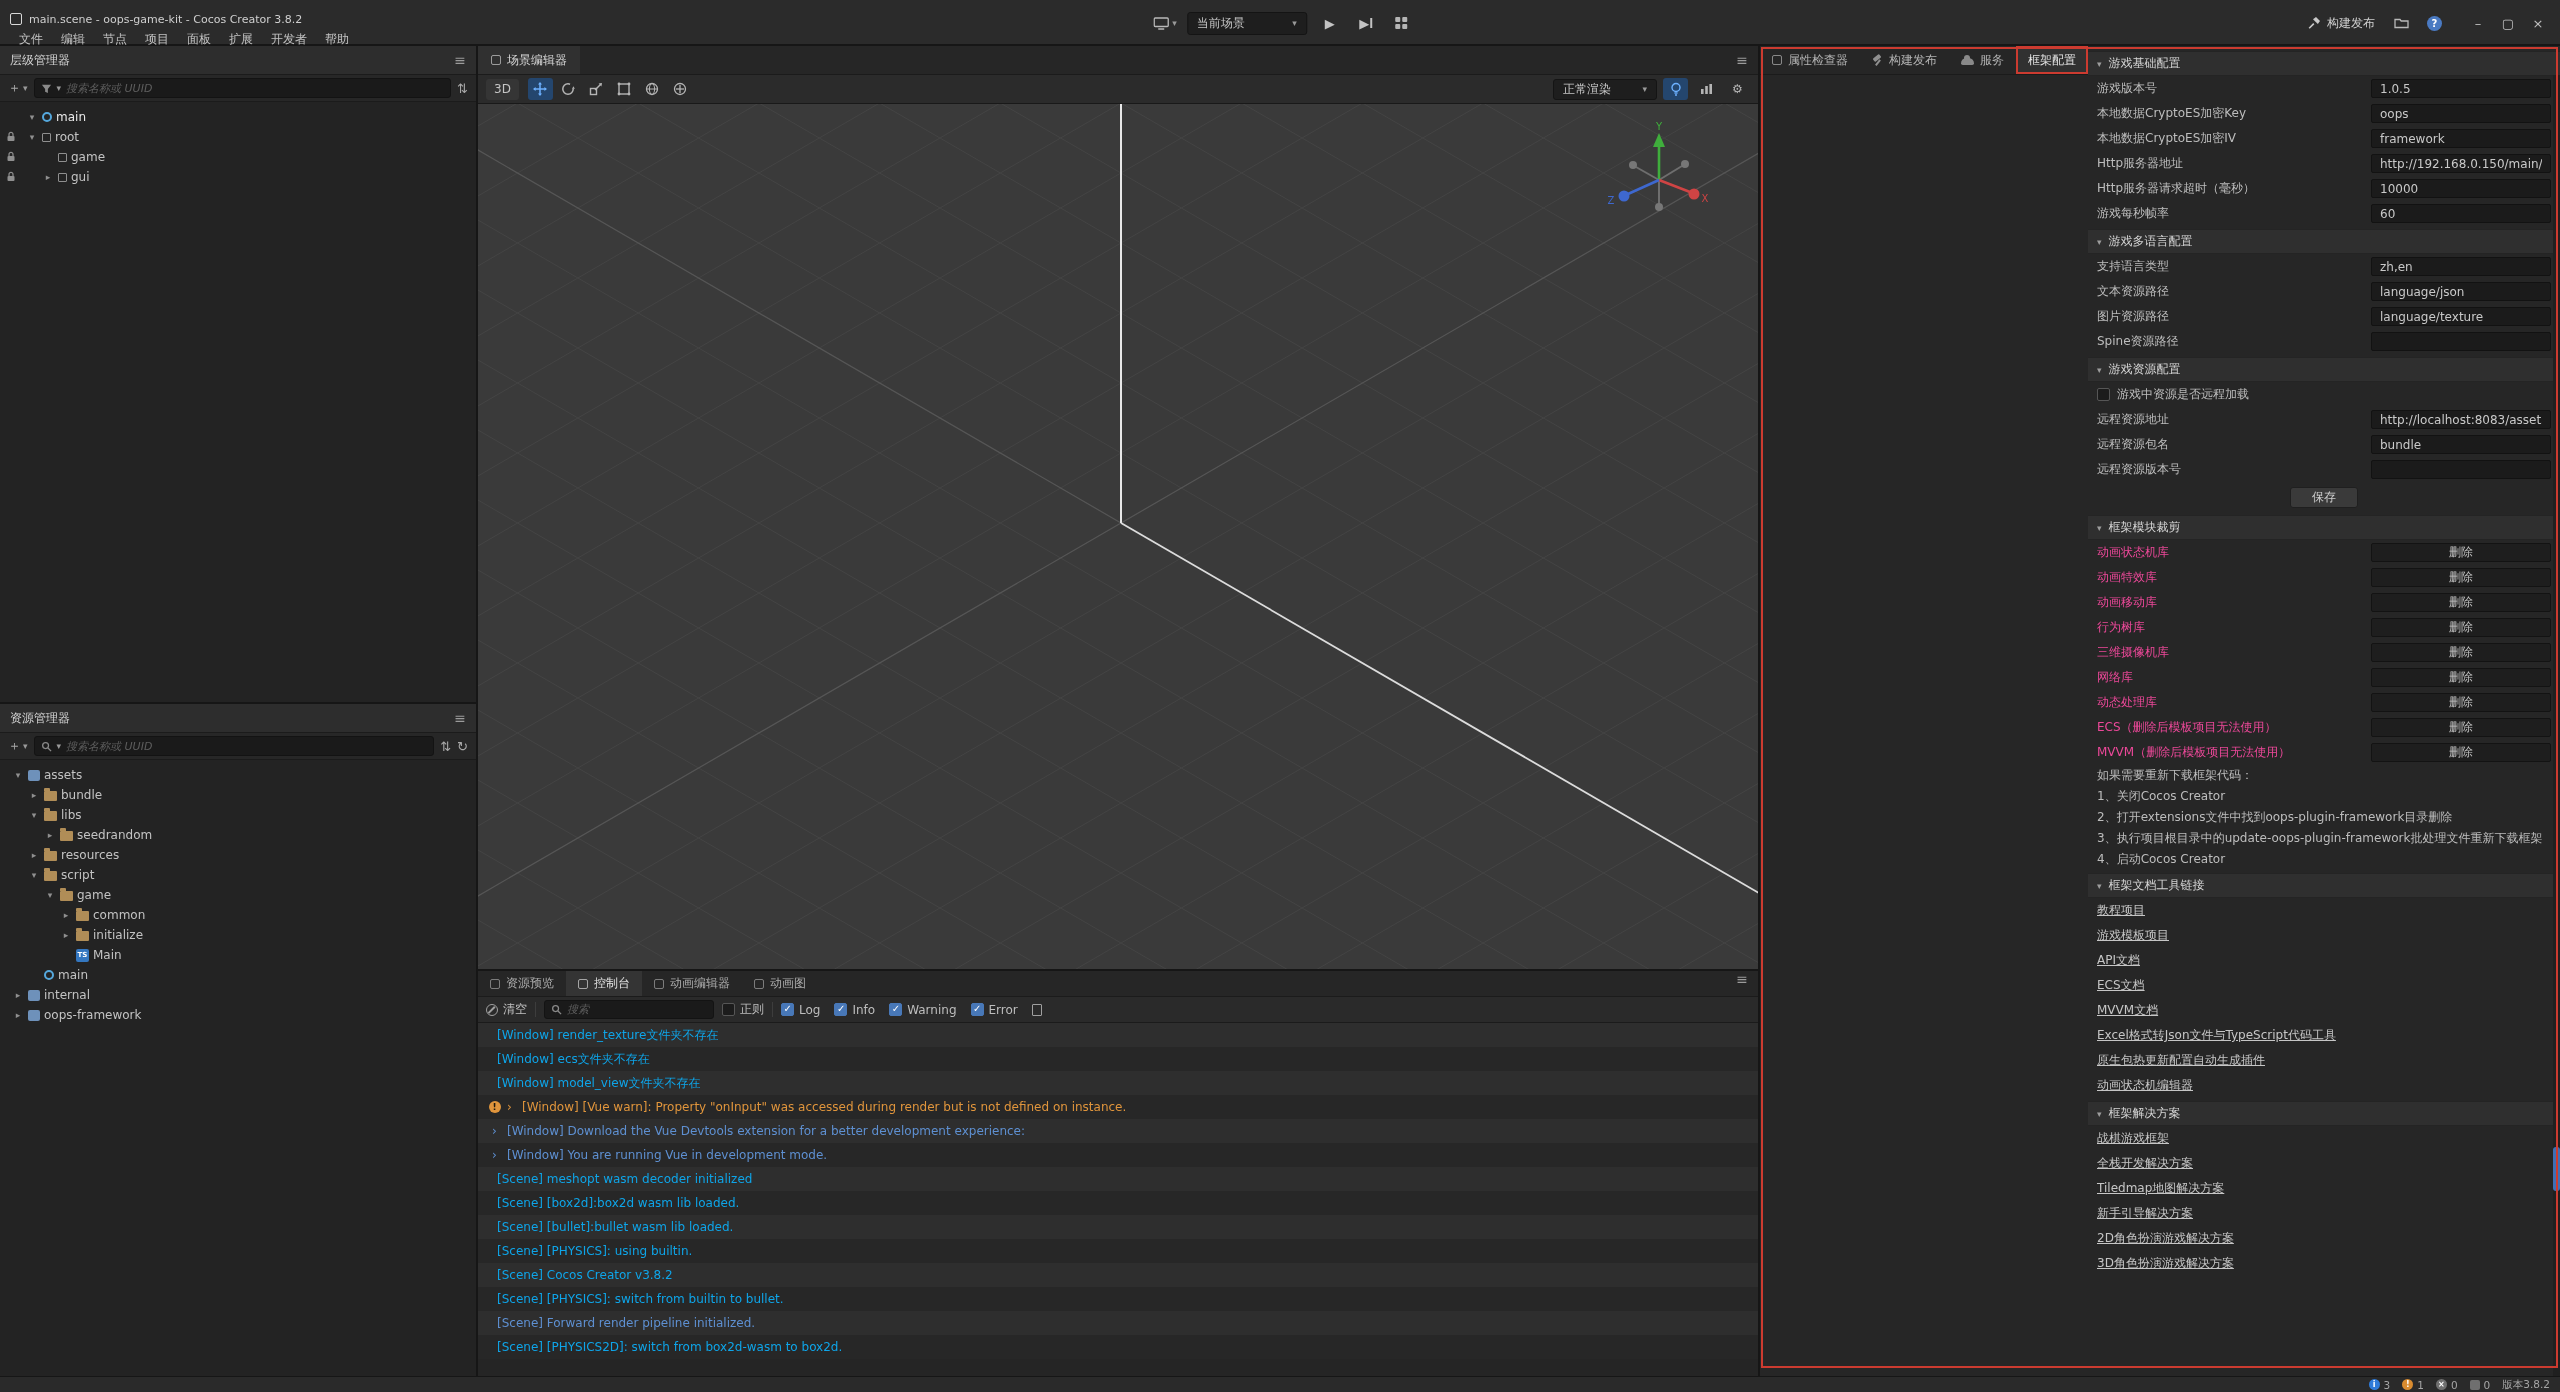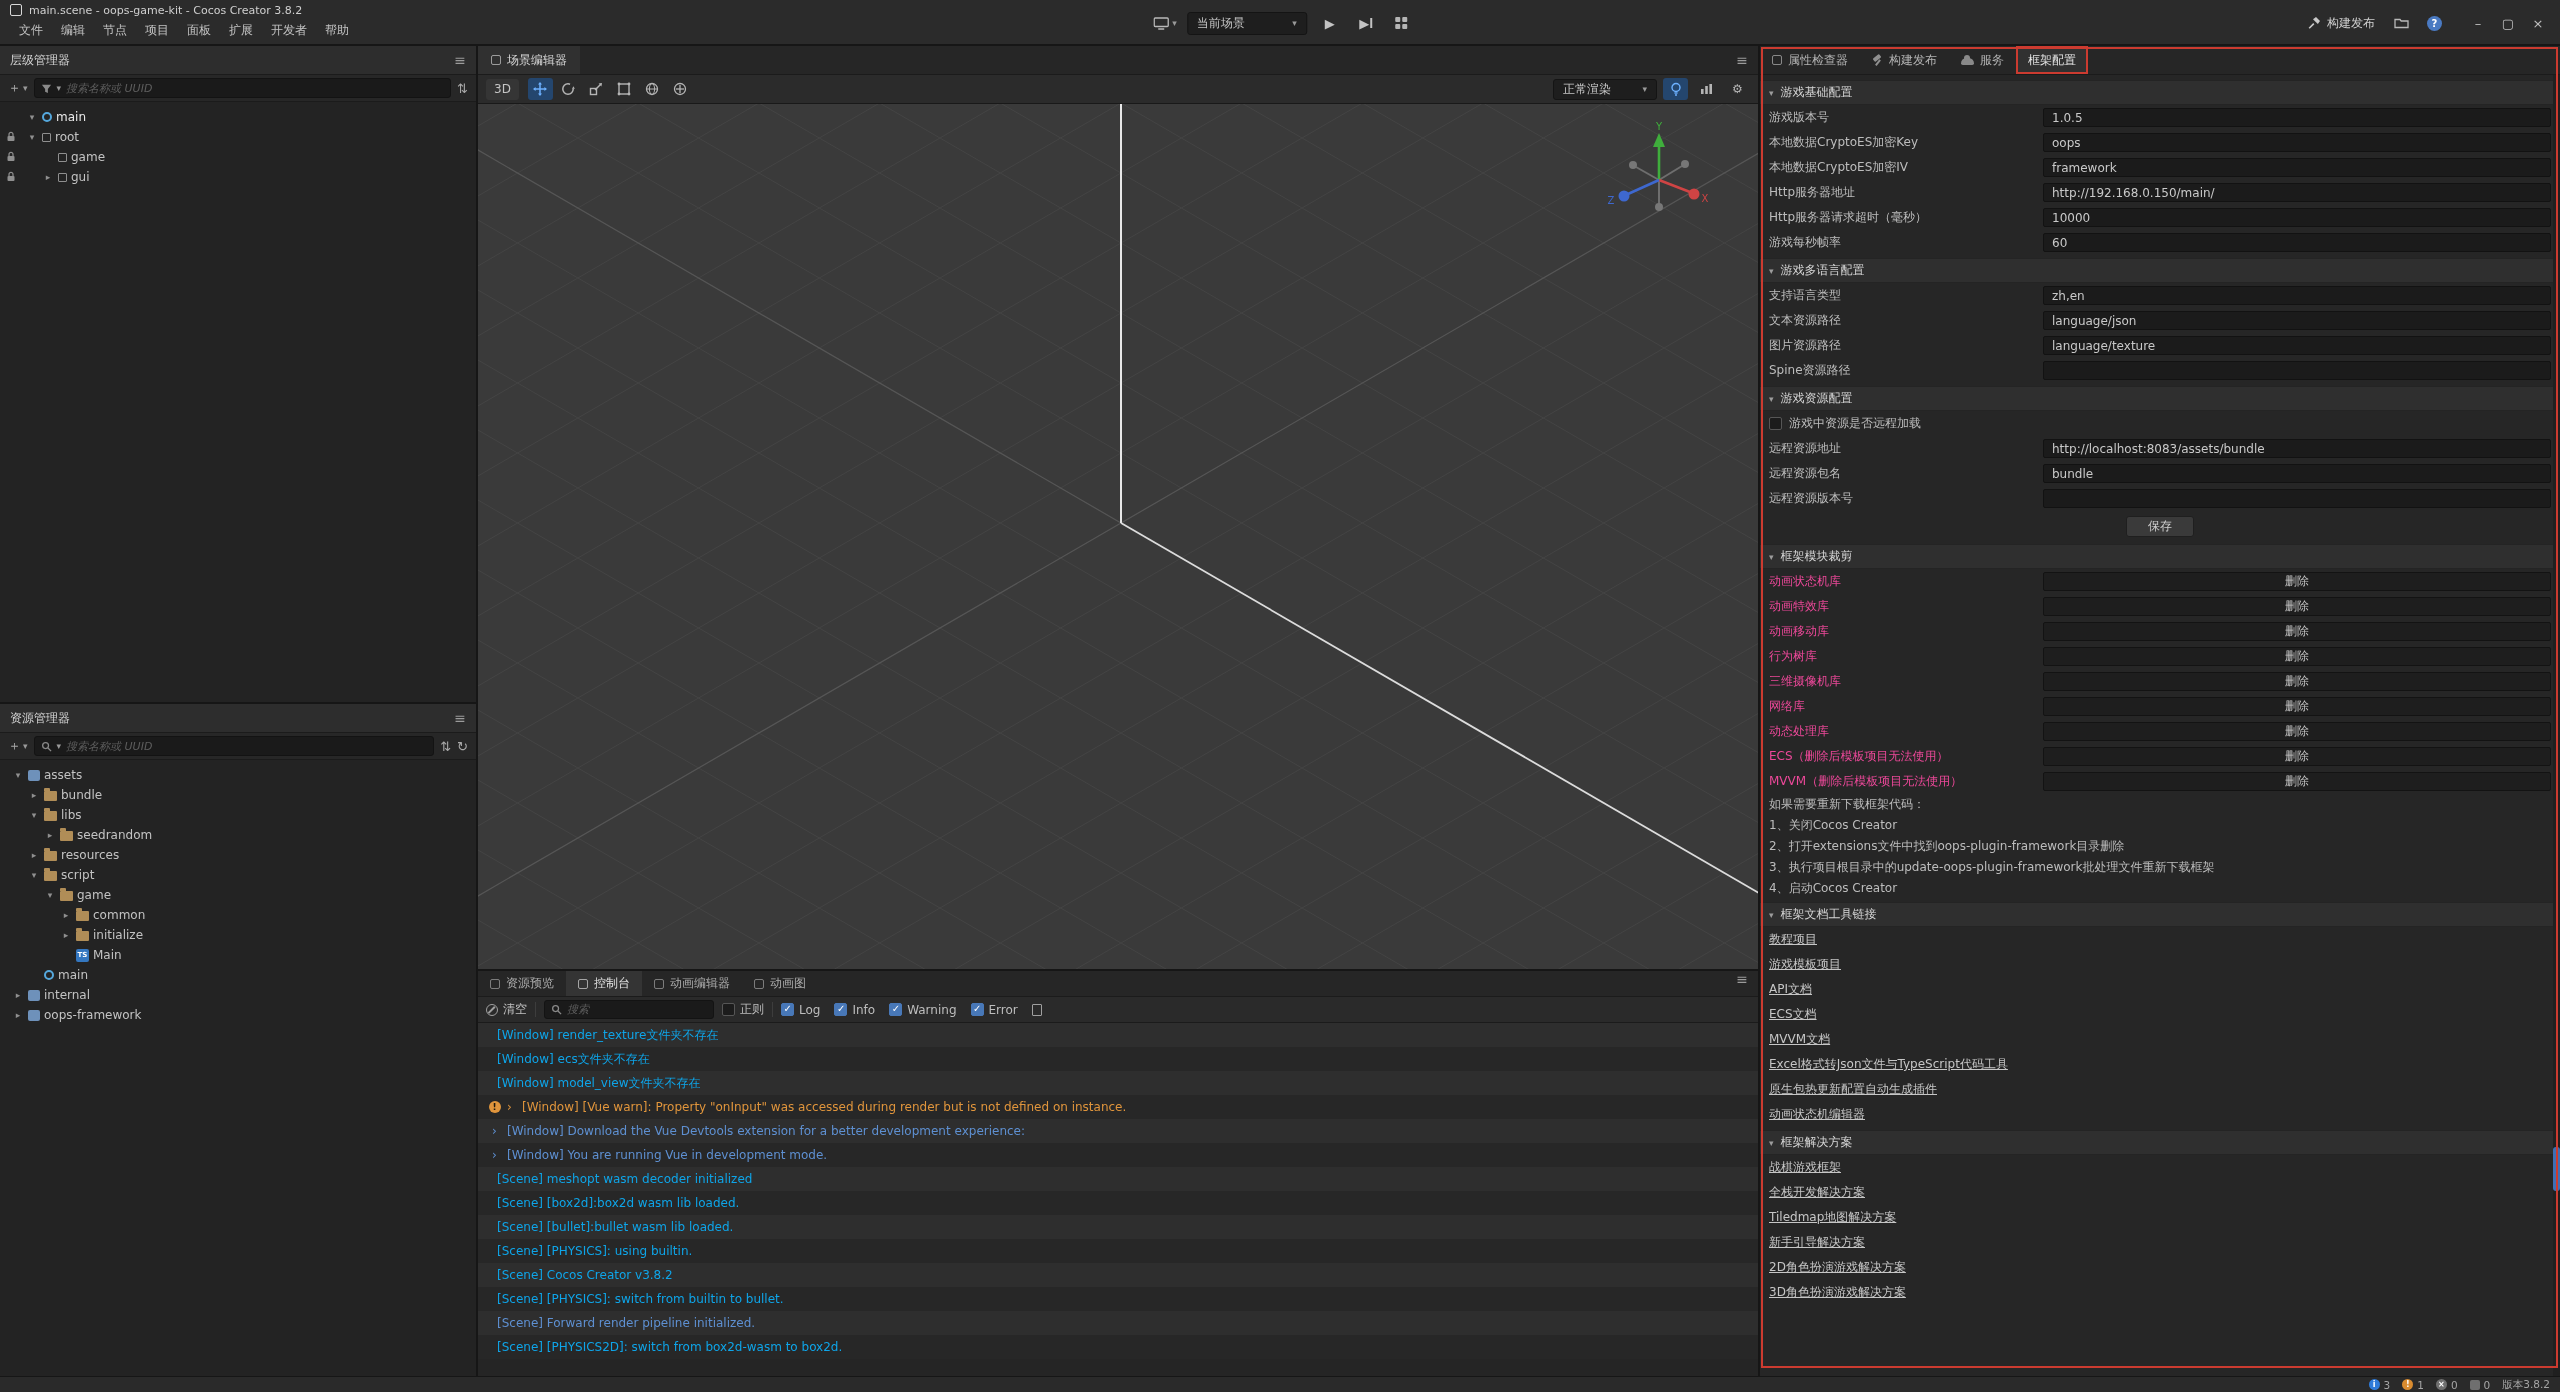--- a/index.html
+++ b/index.html
@@ -1,21 +1,21 @@
 <!DOCTYPE html>
 <html><head>
 <meta charset="utf-8">
 <style>
 *{margin:0;padding:0;box-sizing:border-box;font-family:"DejaVu Sans","Liberation Sans",sans-serif;}
 html,body{width:2560px;height:1392px;overflow:hidden;background:#1d1d1d;color:#c8c8c8;font-size:12px;cursor:default;}
 .app{width:2560px;height:1392px;display:flex;flex-direction:column;}
 
 
 .titlebar{height:46px;background:#2b2b2b;border-bottom:2px solid #161616;position:relative;flex:0 0 auto;}
-.tb-left{position:absolute;left:10px;top:1px;}
+.tb-left{position:absolute;left:10px;top:10px;}
 .title-row{display:flex;align-items:center;gap:7px;height:18px;color:#cfcfcf;font-size:11px;white-space:nowrap;}
 .app-logo{width:12px;height:12px;border:1.5px solid #d8d8d8;border-radius:2px;}
 .menubar{display:flex;align-items:center;height:22px;}
 .menu-item{padding:2px 9px;color:#c2c2c2;font-size:12px;border-radius:3px;}
 .tb-center{position:absolute;left:50%;top:0;transform:translateX(-50%);height:46px;display:flex;align-items:center;gap:10px;}
 .dev-ic{display:flex;align-items:center;gap:3px;color:#b9b9b9;}
 .caret{font-size:9px;color:#9a9a9a;}
 .pill-select{height:23px;min-width:120px;background:#1e1e1e;border:1px solid #141414;border-radius:3px;display:flex;align-items:center;justify-content:space-between;gap:3px;padding:0 9px;color:#c5c5c5;}
 .play-btn,.step-btn{width:26px;height:23px;display:flex;align-items:center;justify-content:center;color:#c3c3c3;font-size:13px;border-radius:3px;}
 .step-bar{display:inline-block;width:2px;height:10px;background:#c3c3c3;margin-left:1px;}
@@ -25,21 +25,21 @@
 .build-btn{display:flex;align-items:center;gap:6px;color:#cfcfcf;}
 .icon-btn{display:flex;align-items:center;justify-content:center;width:24px;height:24px;color:#b9b9b9;}
 .help-circle{width:15px;height:15px;border-radius:50%;background:#4a7ac2;color:#fff;font-size:10px;display:flex;align-items:center;justify-content:center;font-weight:bold;}
 .win-ctrls{display:flex;align-items:center;gap:2px;margin-left:8px;}
 .win-btn{width:28px;height:26px;display:flex;align-items:center;justify-content:center;color:#c0c0c0;font-size:13px;}
 
 
 .main{flex:1;display:flex;min-height:0;}
 .col-left{width:478px;flex:0 0 auto;display:flex;flex-direction:column;border-right:2px solid #161616;background:#242424;}
 .col-center{flex:1;display:flex;flex-direction:column;min-width:0;border-right:2px solid #161616;}
-.col-right{width:800px;flex:0 0 auto;position:relative;background:#262626;display:flex;flex-direction:column;}
+.col-right{width:800px;flex:0 0 auto;position:relative;background:#262626;display:flex;flex-direction:row;}
 
 
 .panel-hierarchy{height:658px;border-bottom:2px solid #161616;display:flex;flex-direction:column;}
 .panel-assets{flex:1;display:flex;flex-direction:column;min-height:0;}
 .panel-header{height:29px;flex:0 0 auto;background:#2d2d2d;border-bottom:1px solid #1b1b1b;display:flex;align-items:center;padding:0 10px;}
 .panel-title{font-size:12px;color:#d4d4d4;}
 .ham{margin-left:auto;color:#9b9b9b;font-size:14px;}
 .panel-toolbar{height:27px;flex:0 0 auto;display:flex;align-items:center;gap:6px;padding:0 8px;background:#272727;border-bottom:1px solid #1b1b1b;}
 .tb-ic{display:flex;align-items:center;gap:2px;color:#a8a8a8;font-size:13px;}
 .search-box{flex:1;height:20px;background:#1a1a1a;border:1px solid #131313;border-radius:3px;display:flex;align-items:center;gap:5px;padding:0 6px;}

